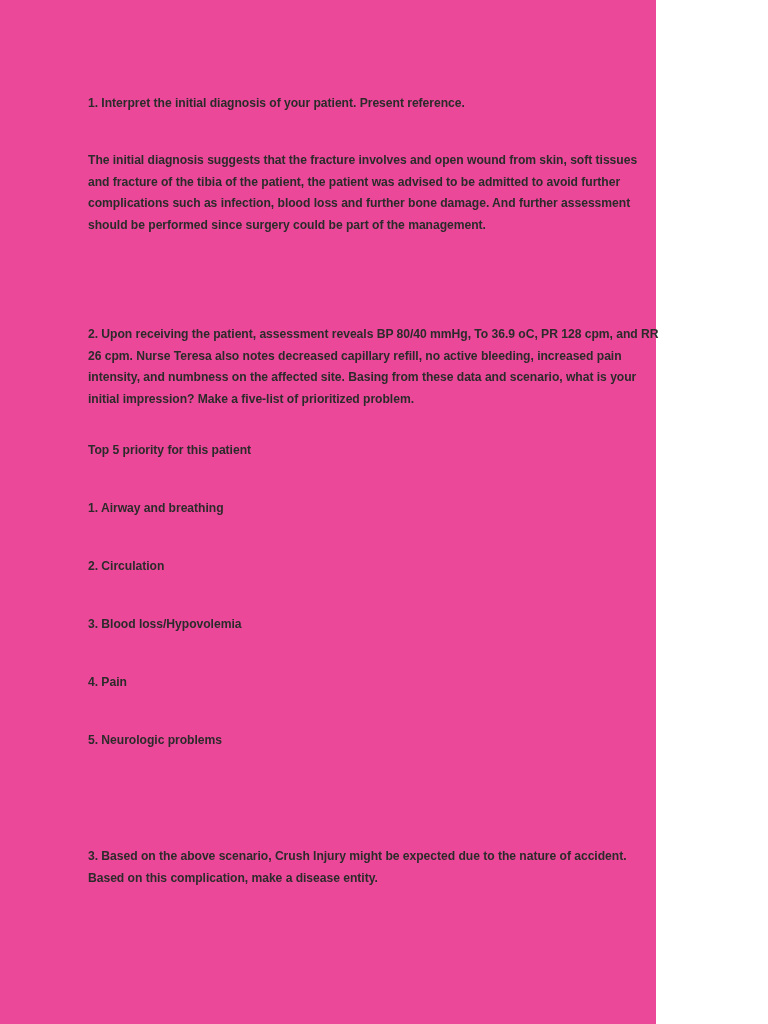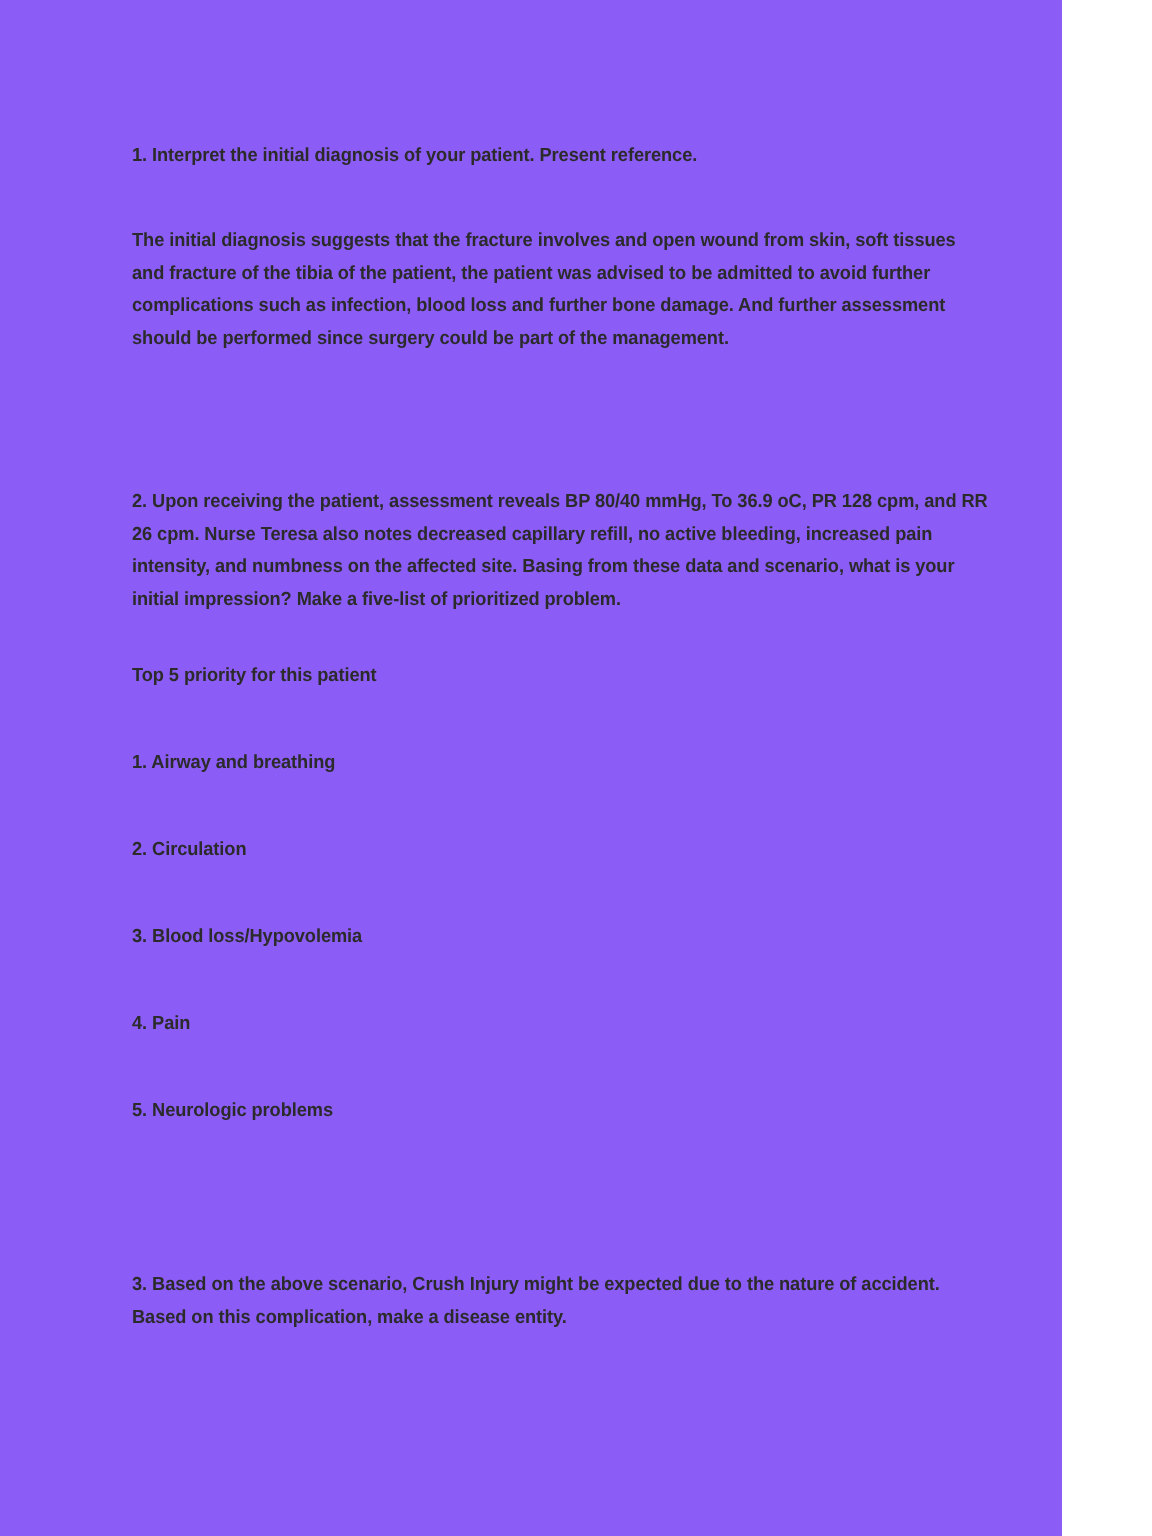--- a/index.html
+++ b/index.html
@@ -10,23 +10,23 @@
   }
   body {
     width: 768px;
     height: 1024px;
     overflow: hidden;
     font-family: "Liberation Sans", "DejaVu Sans", sans-serif;
   }
 
   .page {
     position: relative;
-    width: 708px;
+    width: 656px;
     height: 1024px;
-    background: #8b5cf6;
+    background: #ec4899;
     box-sizing: border-box;
   }
 
   .text-column {
     position: absolute;
     left: 88px;
     top: 0;
     width: 586px;
   }
 

